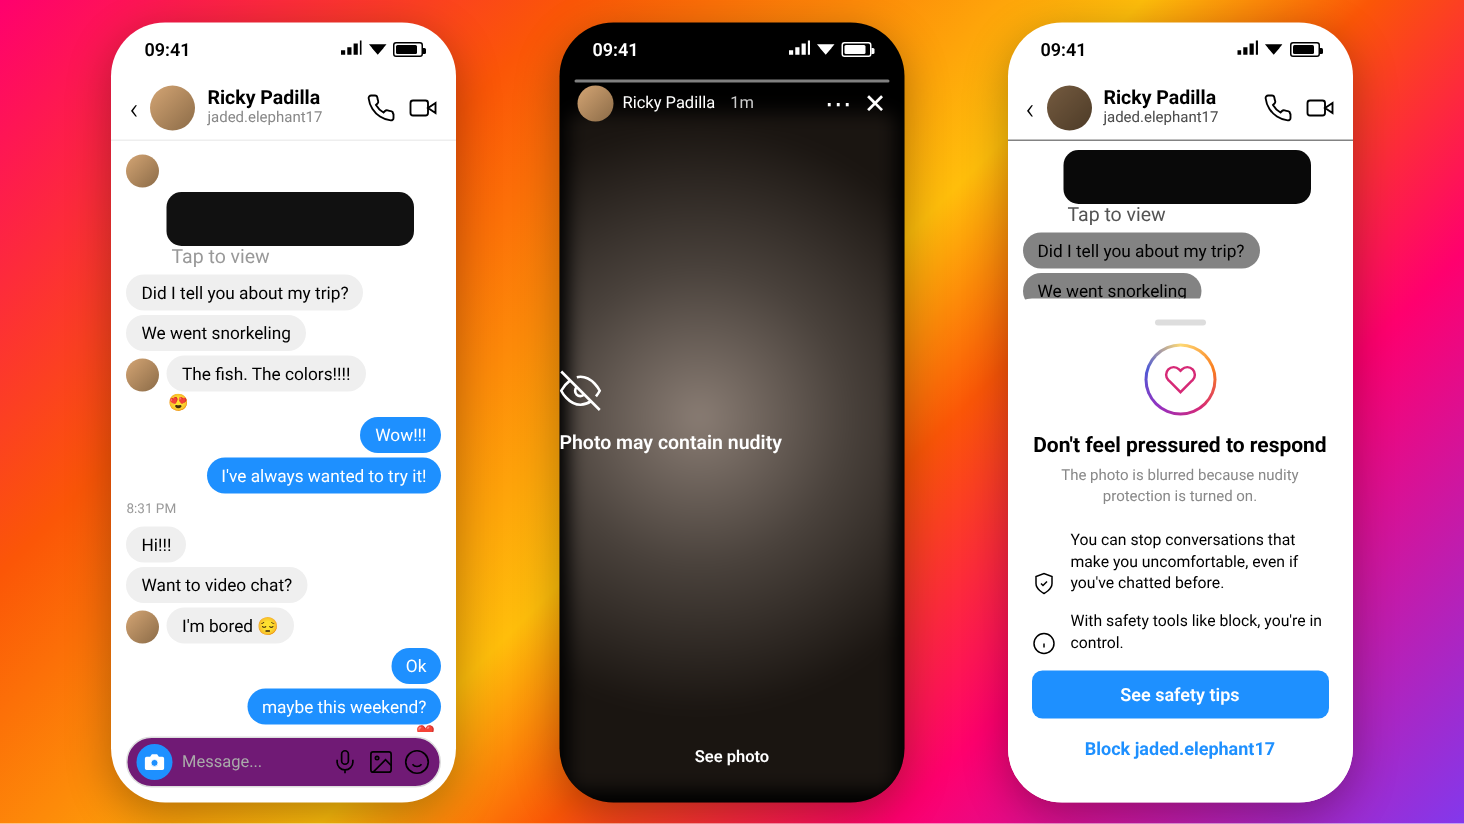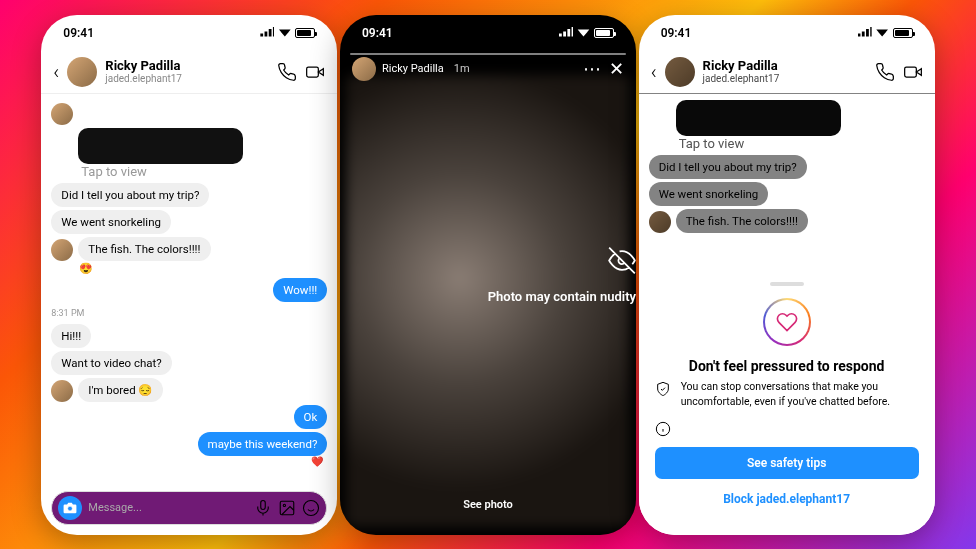--- a/index.html
+++ b/index.html
@@ -1,17 +1,17 @@
 <!DOCTYPE html>
 <html><head>
 <meta charset="utf-8">
 <style>
 *{margin:0;padding:0;box-sizing:border-box;font-family:-apple-system,BlinkMacSystemFont,'Segoe UI',Roboto,sans-serif}
 body{width:976px;height:549px;background:linear-gradient(135deg,#ff006e 0%,#fb5607 25%,#ffbe0b 50%,#fb5607 60%,#ff006e 75%,#8338ec 100%);display:flex;justify-content:space-around;align-items:center;padding:0 40px}
-.phone{width:296px;height:520px;background:#fff;border-radius:36px;overflow:hidden;position:relative;box-shadow:0 8px 30px rgba(0,0,0,.3)}
+.phone{width:230px;height:520px;background:#fff;border-radius:36px;overflow:hidden;position:relative;box-shadow:0 8px 30px rgba(0,0,0,.3)}
 .phone.dark{background:#000}
 .status-bar{height:36px;display:flex;justify-content:space-between;align-items:center;padding:0 22px;font-size:12px;font-weight:600}
 .dark .status-bar{color:#fff}
 .status-right{display:flex;gap:4px;align-items:center}
 .signal,.wifi,.battery{display:inline-block}
 .signal::before{content:'';display:inline-block;width:14px;height:10px;background:currentColor;clip-path:polygon(0 100%,0 70%,20% 70%,20% 100%,30% 100%,30% 50%,50% 50%,50% 100%,60% 100%,60% 25%,80% 25%,80% 100%,90% 100%,90% 0,100% 0,100% 100%)}
 .wifi::before{content:'';display:inline-block;width:13px;height:10px;background:currentColor;clip-path:polygon(50% 100%,35% 75%,65% 75%,50% 100%,20% 55%,80% 55%,50% 100%,5% 30%,95% 30%,50% 100%);border-radius:2px}
 .battery{width:20px;height:10px;border:1px solid currentColor;border-radius:2px;position:relative}
 .battery::after{content:'';position:absolute;left:1px;top:1px;bottom:1px;width:14px;background:currentColor;border-radius:1px}
 .battery::before{content:'';position:absolute;right:-3px;top:3px;width:2px;height:4px;background:currentColor;border-radius:0 1px 1px 0}
@@ -42,36 +42,36 @@
 .msg-placeholder{flex:1;color:#aaa;font-size:11px}
 .input-icon{width:18px;height:18px;stroke:#000;fill:none;stroke-width:1.5}
 
 
 .story-header{position:absolute;top:42px;left:0;right:0;display:flex;align-items:center;padding:0 12px;gap:8px;z-index:2}
 .story-user{flex:1;display:flex;align-items:center;gap:6px;color:#fff;font-size:11px}
 .story-user .avatar{width:24px;height:24px}
 .story-time{color:#ccc;margin-left:4px}
 .story-close,.story-more{color:#fff;font-size:18px}
 .blur-bg{position:absolute;top:60px;left:6px;right:6px;bottom:8px;background:radial-gradient(circle at 40% 45%,#8a7d74 0%,#4a423c 35%,#1a1511 70%);filter:blur(6px);border-radius:8px}
-.nudity-content{position:absolute;top:50%;left:0;right:0;transform:translateY(-50%);text-align:right;color:#fff;z-index:2}
+.nudity-content{position:absolute;top:50%;left:0;right:0;transform:translateY(-50%);text-align:left;color:#fff;z-index:2}
 .eye-off{width:28px;height:28px;margin:0 auto 10px;stroke:#fff;fill:none;stroke-width:1.5}
 .nudity-text{font-size:13px;font-weight:600}
 .see-photo{position:absolute;bottom:24px;left:50%;transform:translateX(-50%);color:#fff;font-size:11px;font-weight:600;z-index:2}
 .story-line{position:absolute;top:38px;left:10px;right:10px;height:2px;background:rgba(255,255,255,.5);border-radius:1px;z-index:2}
 
 
 .dimmed{position:absolute;top:0;left:0;right:0;height:200px;filter:brightness(.55);pointer-events:none}
 .sheet{position:absolute;bottom:0;left:0;right:0;background:#fff;border-radius:16px 16px 0 0;padding:14px 16px 20px}
 .sheet-handle{width:34px;height:4px;background:#ddd;border-radius:2px;margin:0 auto 12px}
 .heart-circle{width:48px;height:48px;border-radius:50%;margin:6px auto 12px;display:flex;align-items:center;justify-content:center;background:conic-gradient(from 0deg,#feda75,#fa7e1e,#d62976,#962fbf,#4f5bd5,#feda75);padding:2px}
 .heart-circle-inner{width:100%;height:100%;border-radius:50%;background:#fff;display:flex;align-items:center;justify-content:center}
 .heart-circle svg{width:22px;height:22px;fill:none;stroke:#d62976;stroke-width:1.8}
 .sheet-title{text-align:center;font-size:14px;font-weight:700;margin-bottom:6px}
 .sheet-sub{text-align:center;font-size:10px;color:#888;margin-bottom:14px;line-height:1.4}
-.sheet-item{display:flex;gap:10px;font-size:10.5px;margin-bottom:10px;align-items:flex-start;line-height:1.4}
+.sheet-item{display:flex;gap:10px;font-size:10.5px;margin-bottom:10px;align-items:flex-end;line-height:1.4}
 .sheet-item svg{width:16px;height:16px;flex-shrink:0;stroke:#000;fill:none;stroke-width:1.5;margin-top:1px}
 .primary-btn{background:#1e90ff;color:#fff;text-align:center;padding:9px;border-radius:7px;font-size:12px;font-weight:600;margin-top:10px}
 .secondary-btn{color:#1e90ff;text-align:center;padding:9px;font-size:12px;font-weight:700;margin-top:4px}
 </style>
 </head>
 <body>
 
 <div class="phone">
   <div class="status-bar">
     <span>09:41</span>
@@ -108,20 +108,23 @@
     <div class="msg-row">
         <div class="bubble rcv">We went snorkeling</div>
       </div>
     <div class="msg-row">
         <div class="avatar sm"></div>
         <div class="bubble rcv">The fish. The colors!!!!</div>
       </div>
     <div class="emoji-react">😍</div>
     <div class="msg-row sent">
         <div class="bubble snd">Wow!!!</div>
+      </div>
+    <div class="msg-row sent">
+        <div class="bubble snd">I've always wanted to try it!</div>
       </div>
     <div class="timestamp">8:31 PM</div>
     <div class="msg-row">
         <div class="bubble rcv">Hi!!!</div>
       </div>
     <div class="msg-row">
         <div class="bubble rcv">Want to video chat?</div>
       </div>
     <div class="msg-row">
         <div class="avatar sm"></div>
@@ -233,30 +236,32 @@
   <div class="sheet">
     <div class="sheet-handle"></div>
     <div class="heart-circle">
       <div class="heart-circle-inner">
           <svg viewBox="0 0 24 24">
             <path d="M20.84 4.61a5.5 5.5 0 0 0-7.78 0L12 5.67l-1.06-1.06a5.5 5.5 0 0 0-7.78 7.78l1.06 1.06L12 21.23l7.78-7.78 1.06-1.06a5.5 5.5 0 0 0 0-7.78z"></path>
           </svg>
         </div>
     </div>
     <div class="sheet-title">Don't feel pressured to respond</div>
+    <div class="sheet-sub">The photo is blurred because nudity protection is turned on.</div>
     <div class="sheet-item">
       <svg viewBox="0 0 24 24">
           <path d="M12 22s8-4 8-10V5l-8-3-8 3v7c0 6 8 10 8 10z"></path>
           <path d="m9 12 2 2 4-4"></path>
         </svg>
       <span>You can stop conversations that make you uncomfortable, even if you've chatted before.</span>
     </div>
     <div class="sheet-item">
       <svg viewBox="0 0 24 24">
           <circle cx="12" cy="12" r="10"></circle>
           <line x1="12" y1="16" x2="12" y2="12"></line>
           <line x1="12" y1="8" x2="12.01" y2="8"></line>
         </svg>
+      <span>With safety tools like block, you're in control.</span>
     </div>
     <div class="primary-btn">See safety tips</div>
     <div class="secondary-btn">Block jaded.elephant17</div>
   </div>
 </div>
 
 </body></html>

